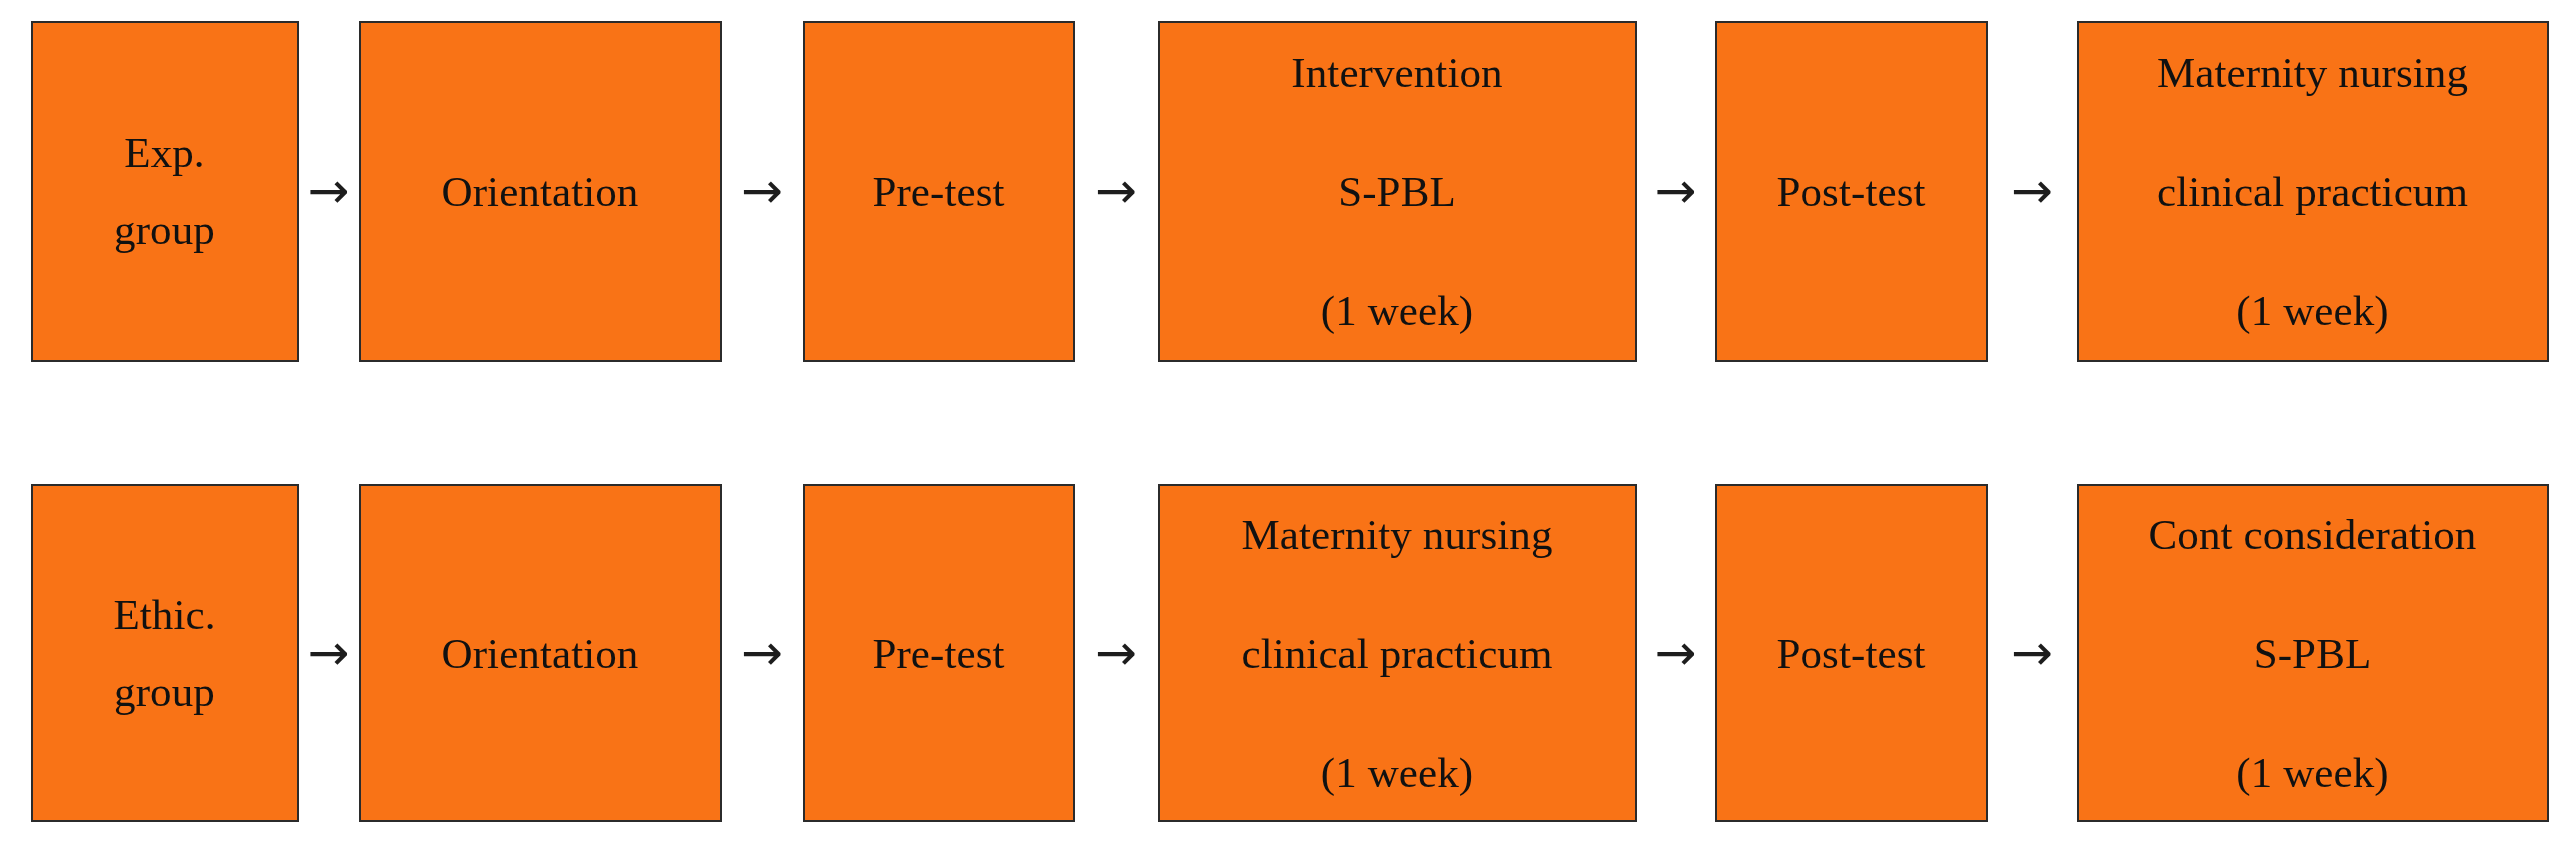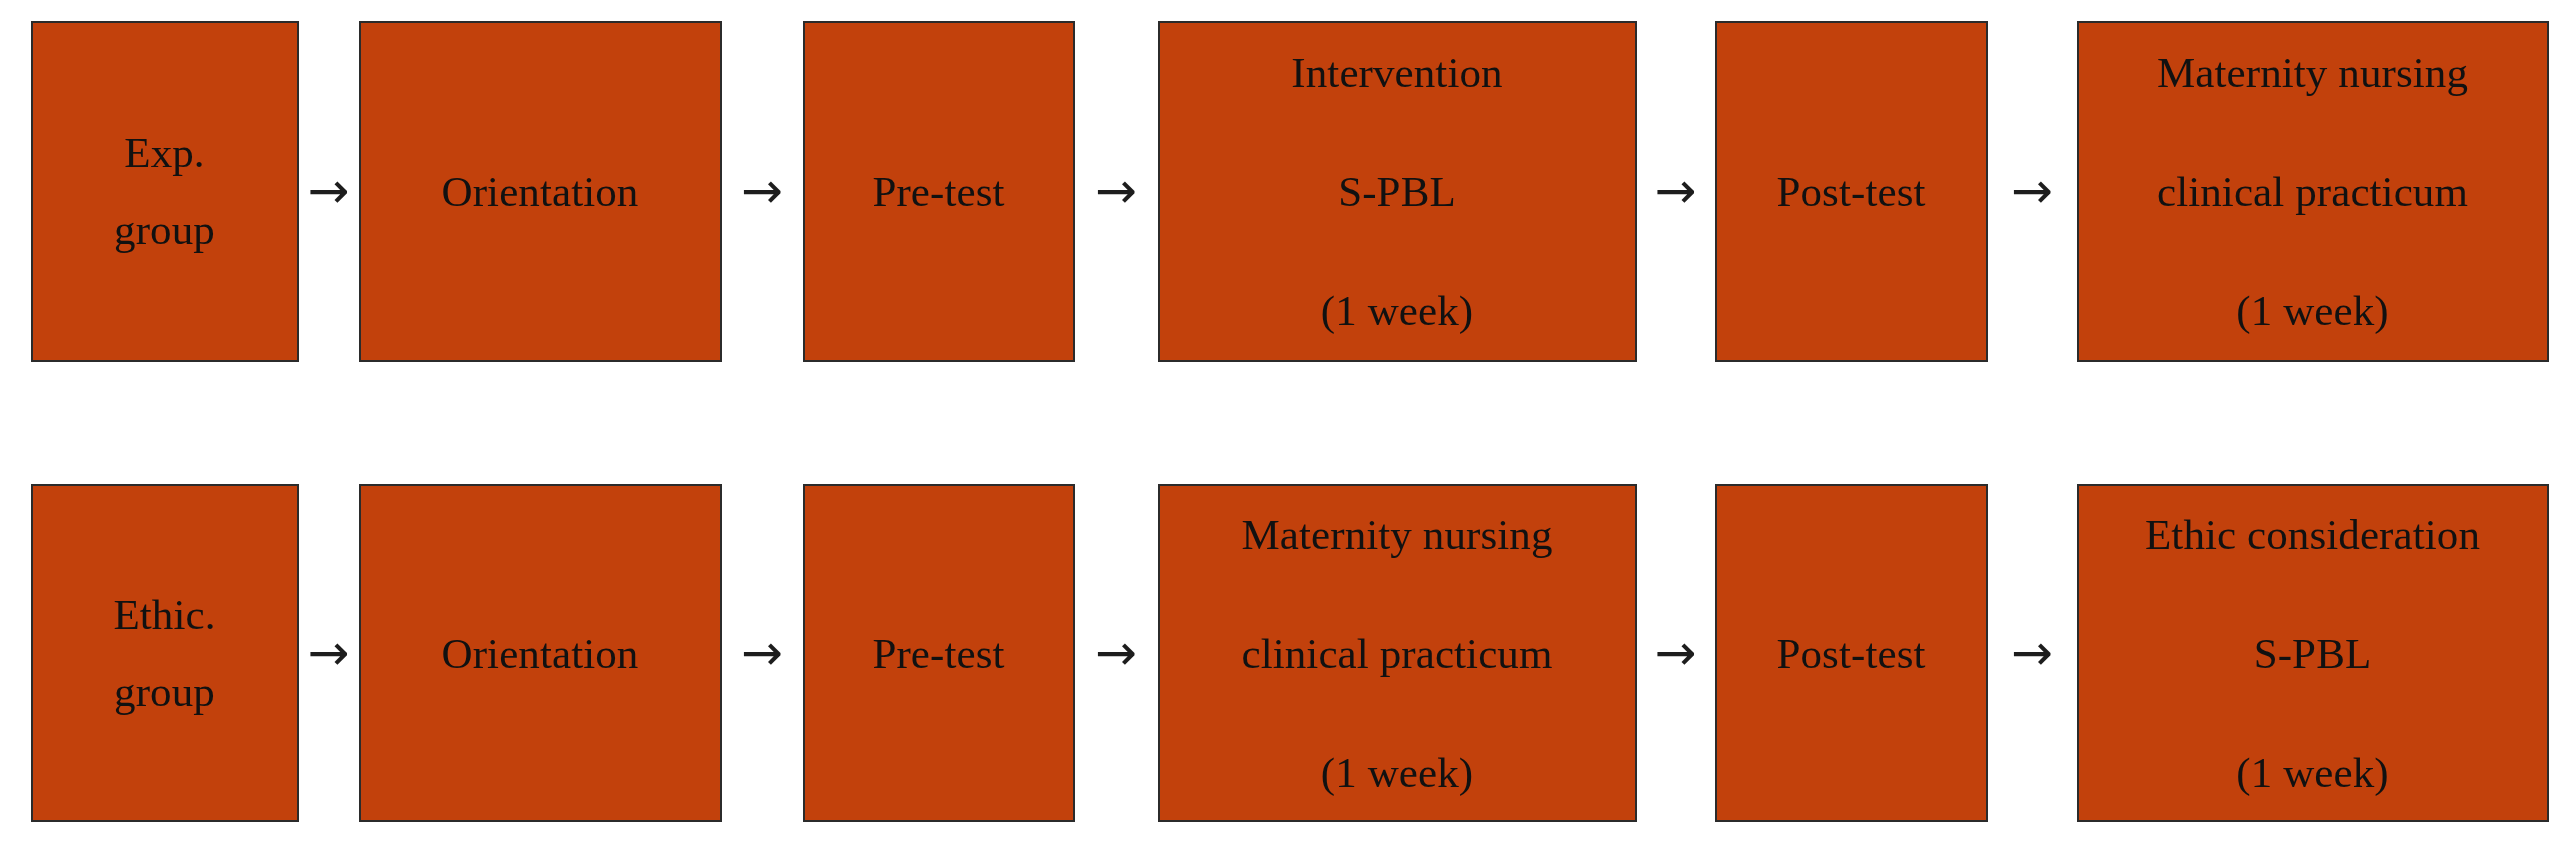--- a/index.html
+++ b/index.html
@@ -24,21 +24,21 @@
     flex-direction: row;
     align-items: stretch;
   }
   #row-exp { top: 20.6px; height: 341px; }
   #row-cont { top: 484px; height: 338px; }
 
   .node-box {
     position: relative;
     box-sizing: border-box;
     border: 2.8px solid #2b2b2b;
-    background: #c2410c;
+    background: #f97316;
     display: flex;
     flex-direction: column;
     align-items: center;
     justify-content: center;
     text-align: center;
     color: #111111;
     font-size: 43px;
     line-height: 1.0;
   }
   .node-box .node-line {
@@ -173,21 +173,21 @@
 
     <div class="arrow" id="arrow-cont-4">→</div>
 
     <div class="node-box lines-1" id="box-cont-posttest">
       <span class="node-line">Post-test</span>
     </div>
 
     <div class="arrow" id="arrow-cont-5">→</div>
 
     <div class="node-box lines-3" id="box-cont-ethic">
-      <span class="node-line">Ethic consideration</span>
+      <span class="node-line">Cont consideration</span>
       <span class="node-line">S-PBL</span>
       <span class="node-line">(1 week)</span>
     </div>
 
   </div>
 
 </div>
 
 
 </body></html>

